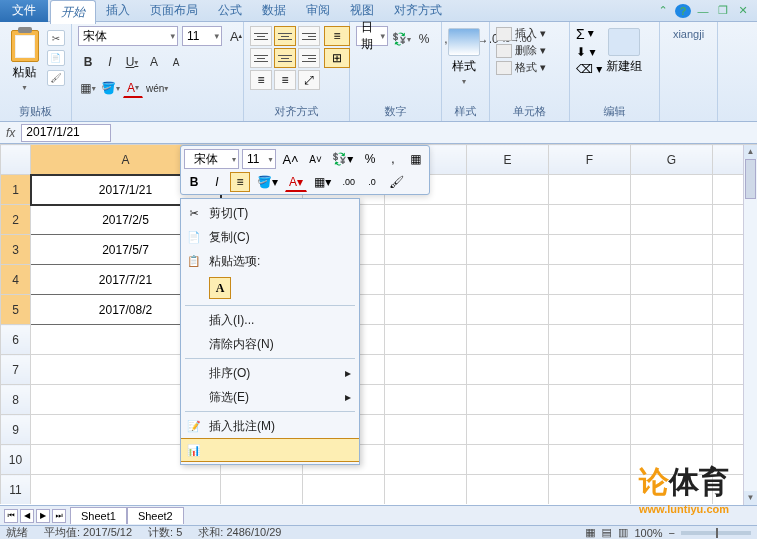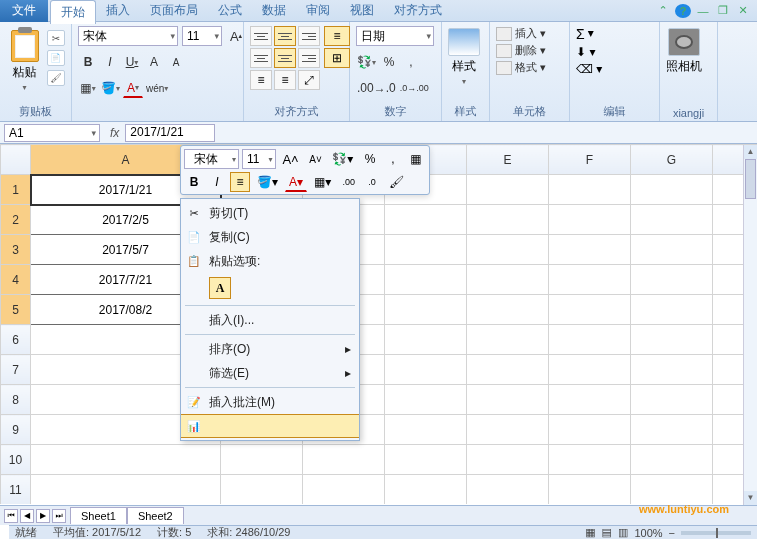--- a/index.html
+++ b/index.html
@@ -1,21 +1,21 @@
 <!DOCTYPE html>
 <html><head>
 <meta charset="utf-8">
 <style>
 * { margin: 0; padding: 0; box-sizing: border-box; font-family: "Microsoft YaHei", SimSun, Arial, sans-serif; }
 body { background: #fff; width: 757px; height: 539px; overflow: hidden; position: relative; font-size: 12px; }
 
 
 .titlebar { height: 22px; background: linear-gradient(#dbe7f5,#cfe0f2); display: flex; align-items: center; border-bottom: 1px solid #a0b8d8; }
 .file-tab { background: linear-gradient(#4a8cce,#2c6fb5); color: #fff; height: 22px; padding: 0 12px; display: flex; align-items: center; font-size: 12px; border-radius: 0 0 0 0; }
-.active-tab { background: #fff; border: 1px solid #a0b8d8; border-bottom: none; height: 24px; padding: 0 10px; display: flex; align-items: center; color: #3b6ea5; margin-left: 2px; border-radius: 3px 3px 0 0; position: relative; top: 1px; }
+.active-tab { background: #fff; border: 1px solid #a0b8d8; border-bottom: none; height: 24px; padding: 0 10px; display: flex; align-items: center; color: #3b6ea5; margin-left: 2px; border-radius: 3px 3px 0 0; position: relative; top: 1px; font-style: italic; }
 .menu-tab { padding: 0 10px; color: #3b6ea5; cursor: pointer; }
 .win-controls { margin-left: auto; display: flex; gap: 4px; padding-right: 6px; align-items: center; }
 .win-controls span { width: 16px; height: 14px; display: inline-flex; align-items: center; justify-content: center; color: #4a6; font-size: 11px; }
 .help-icon{width:16px;height:16px;border-radius:50%;background:#1e88e5;color:#fff;display:inline-flex;align-items:center;justify-content:center;font-size:11px;font-weight:bold;}
 
 
 .ribbon { height: 100px; background: linear-gradient(#eef4fb,#dde9f7); border-bottom: 1px solid #a0b8d8; display: flex; }
 .group { border-right: 1px solid #bcd0e8; padding: 4px 6px 2px 6px; display: flex; flex-direction: column; justify-content: space-between; }
 .group-label { text-align: center; font-size: 11px; color: #4a6890; padding-top: 2px; }
 .group-body { display: flex; gap: 4px; align-items: flex-start; flex: 1; }
@@ -91,21 +91,21 @@
 .ctx .pin{height:30px;display:flex;align-items:center;padding-left:28px;}
 .pasteA{width:22px;height:22px;border:1px solid #c88a1a;background:#fdeeb3;display:flex;align-items:center;justify-content:center;font-family:serif;font-weight:bold;}
 
 
 .tabs { position:absolute; left:0; right:0; top:505px; height:20px; background:#e7eef8; border-top:1px solid #a0b8d8; display:flex; align-items:center; font-size:11px;}
 .tabs .nav{display:flex;gap:2px;padding:0 4px;}
 .tabs .nav span{width:14px;height:14px;border:1px solid #aac;display:flex;align-items:center;justify-content:center;font-size:8px;background:#fff;}
 .tabs .st{padding:2px 10px;background:#fff;border:1px solid #aac;border-bottom:none;}
 
 
-.status{position:absolute;left:9px;right:0;bottom:0;height:14px;background:#dce7f5;border-top:1px solid #a0b8d8;display:flex;align-items:center;font-size:11px;color:#444;padding:0 6px;gap:16px;}
+.status{position:absolute;left:0;right:0;bottom:0;height:14px;background:#dce7f5;border-top:1px solid #a0b8d8;display:flex;align-items:center;font-size:11px;color:#444;padding:0 6px;gap:16px;}
 .status .r{margin-left:auto;display:flex;gap:6px;align-items:center;}
 .zoom-track{width:70px;height:4px;background:#bcd;position:relative;}
 .zoom-track::before{content:"";position:absolute;left:50%;top:-3px;width:2px;height:10px;background:#666;}
 
 
 .watermark{position:absolute;right:28px;bottom:24px;z-index:5;text-align:center;}
 .watermark .big{font-size:30px;font-weight:900;}
 .watermark .big .o{color:#f39c12;} .watermark .big .t{color:#222;}
 .watermark .url{font-size:11px;color:#f39c12;font-weight:bold;}
 
@@ -236,21 +236,21 @@
       </div>
       <div style="display:flex;flex-direction:column;gap:2px">
         <div class="alb hl" style="width:26px">≡</div>
         <div class="alb hl" style="width:26px">⊞</div>
       </div>
     </div>
     <div class="group-label">对齐方式</div>
   </div>
 
   <div class="group" style="width:92px">
-    <div class="group-body" style="flex-direction:column;gap:3px">
+    <div class="group-body" style="flex-direction:row;gap:3px">
       <div class="combo" style="width:78px">日期</div>
       <div class="btnrow">
         <span class="rb dd">💱</span>
         <span class="rb">%</span>
         <span class="rb">,</span>
       </div>
       <div class="btnrow">
         <span class="rb" style="font-size:12px">.00→.0</span>
         <span class="rb" style="font-size:9px">.0→.00</span>
       </div>
@@ -280,39 +280,34 @@
     <div class="group-label">单元格</div>
   </div>
 
   <div class="group" style="width:90px">
     <div class="group-body">
       <div style="display:flex;flex-direction:column;gap:3px">
         <div class="itm" style="display:flex;gap:3px"><span style="font-size:14px">Σ</span>▾</div>
         <div class="itm">⬇ ▾</div>
         <div class="itm">⌫ ▾</div>
       </div>
+      <div class="big-vert">
+        <div class="icon" style="background:#d7e6f7"></div>
+        <span>新建组</span>
+      </div>
     </div>
     <div class="group-label">编辑</div>
   </div>
 
   <div class="group" style="width:58px">
-    <div class="group-body">
-      <div class="big-vert">
-        <div class="icon" style="background:#888;position:relative">
-            <span style="position:absolute;inset:6px 6px;border-radius:50%;background:#bbb;border:2px solid #555"></span>
-          </div>
-        <span>照相机</span>
-      </div>
-    </div>
     <div class="group-label">xiangji</div>
   </div>
 </div>
 
 <div class="fbar">
-  <div class="namebox">A1</div>
   <span class="fx">fx</span>
   <div class="fval">2017/1/21</div>
 </div>
 
 <div class="sheet">
 <table class="grid">
   <tbody>
         <tr>
     <th class="corner rowh"></th>
     <th class="colA hisel">A</th>
@@ -487,20 +482,23 @@
       <span class="iconL">📋</span>
       <span>粘贴选项:</span>
     </div>
   <div class="pin">
       <span class="pasteA">A</span>
     </div>
   <div class="sep"></div>
   <div class="mi">
       <span>插入(I)...</span>
     </div>
+  <div class="mi">
+      <span>清除内容(N)</span>
+    </div>
   <div class="sep"></div>
   <div class="mi">
       <span>排序(O)</span>
       <span class="sub" style="margin-left:auto"></span>
     </div>
   <div class="mi">
       <span>筛选(E)</span>
       <span class="sub" style="margin-left:auto"></span>
     </div>
   <div class="sep"></div>
@@ -513,20 +511,21 @@
     </div>
 </div>
 
 <div class="vscroll">
   <div class="arr up">▲</div>
   <div class="thumb"></div>
   <div class="arr dn">▼</div>
 </div>
 
 <div class="watermark">
+  <div class="big"><span class="o">论</span><span class="t">体育</span></div>
   <div class="url">www.luntiyu.com</div>
 </div>
 
 <div class="tabs">
   <div class="nav">
     <span>⏮</span>
     <span>◀</span>
     <span>▶</span>
     <span>⏭</span>
   </div>

